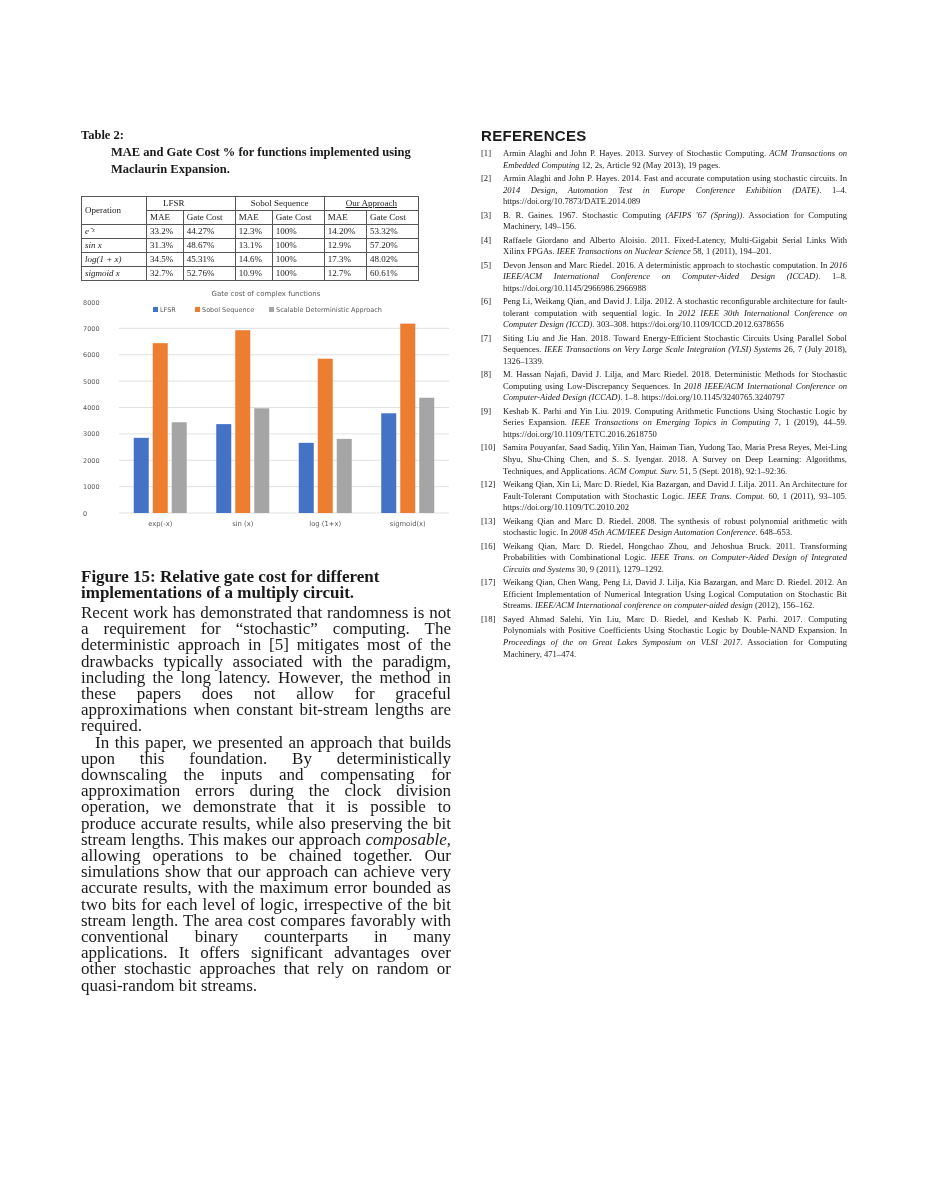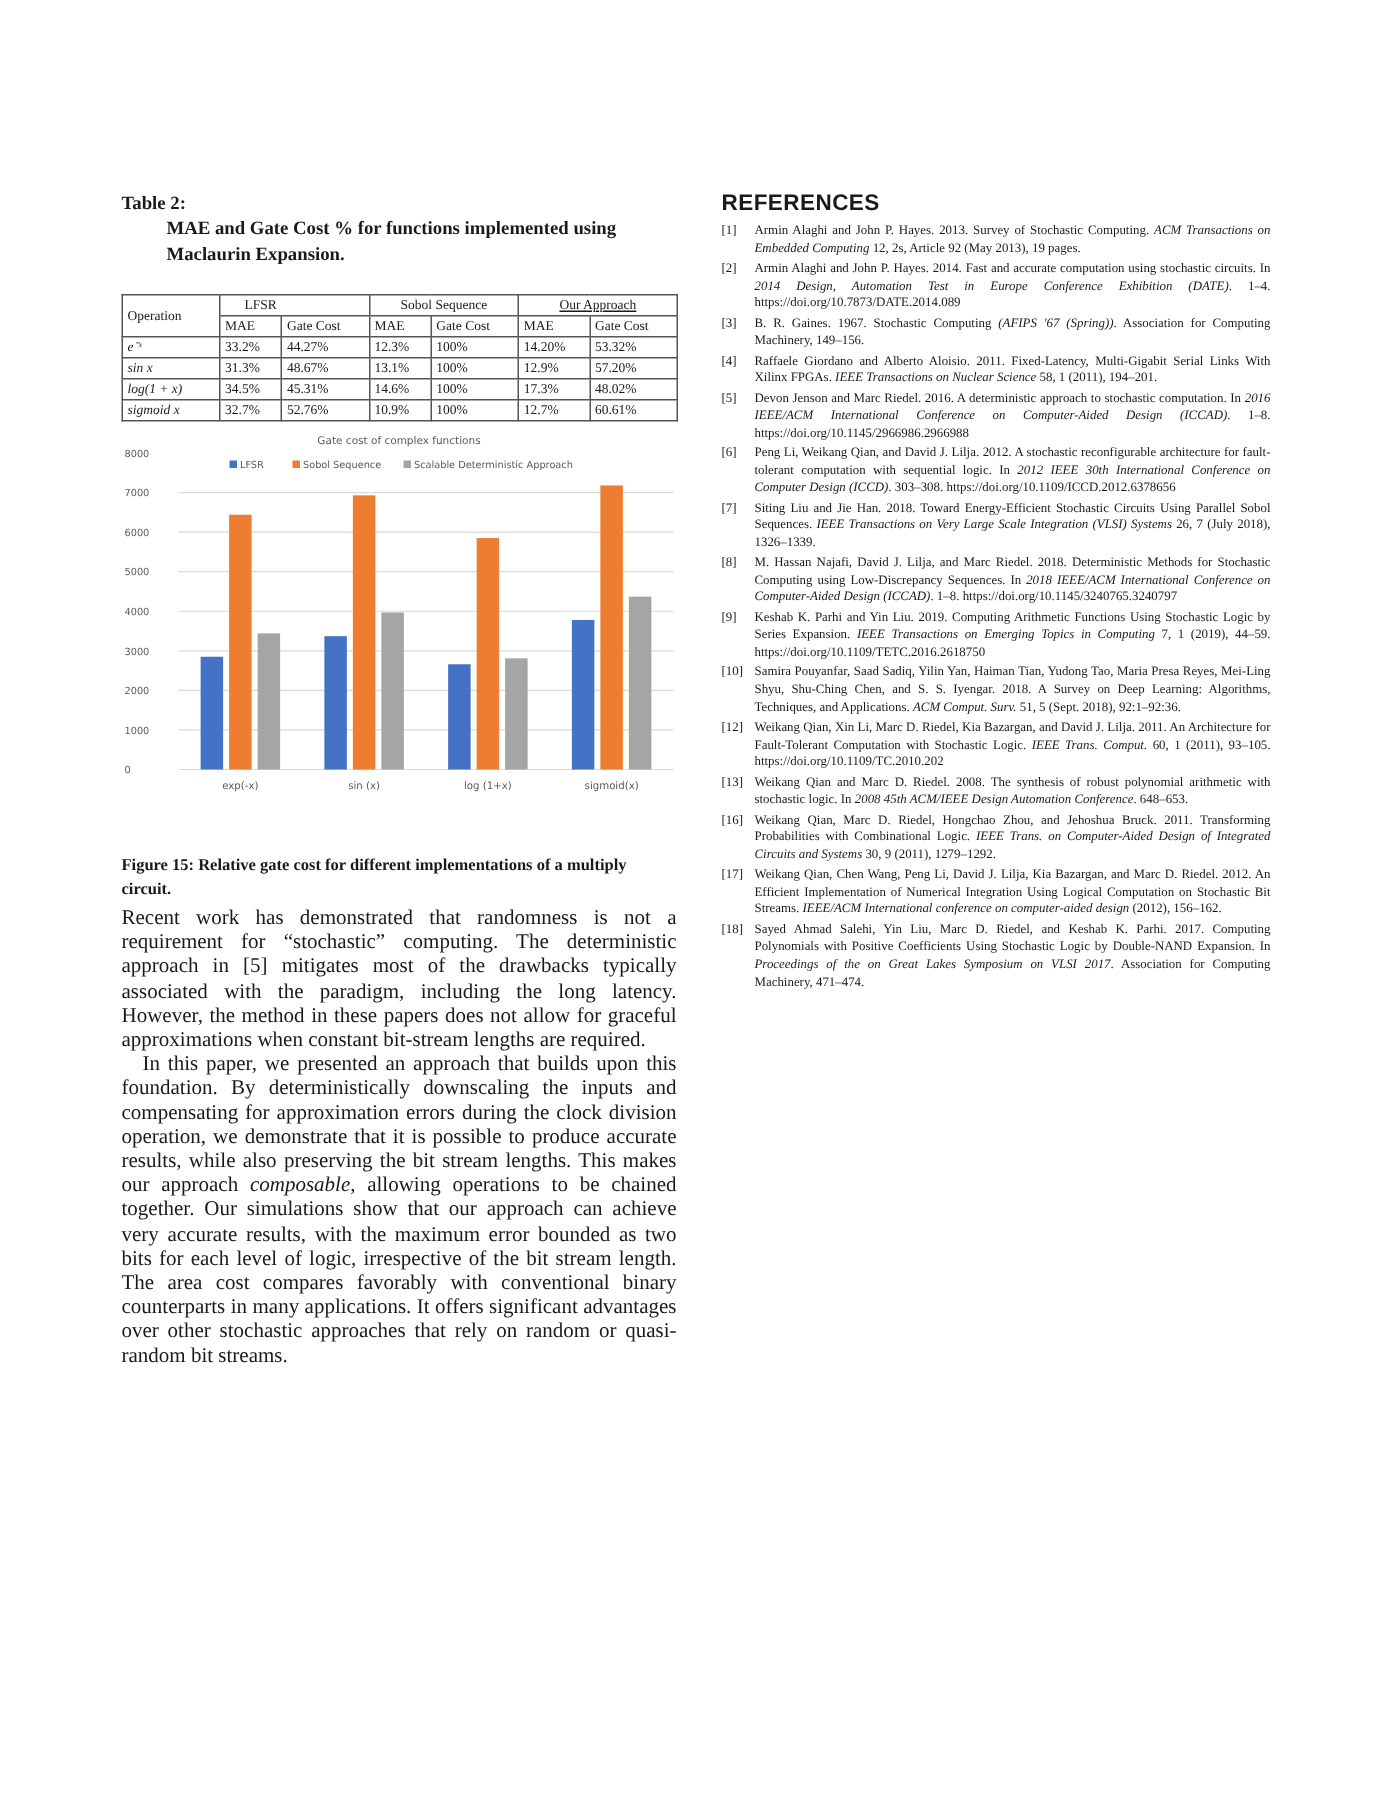--- a/index.html
+++ b/index.html
@@ -1,27 +1,27 @@
 <!DOCTYPE html>
 <html><head>
 <meta charset="utf-8">
 <style>
   html, body { margin: 0; padding: 0; background: #fff; }
   body { width: 926px; height: 1198px; position: relative; overflow: hidden; font-family: "DejaVu Serif", serif; color: #1a1a1a; }
   .col-left { position: absolute; left: 81px; top: 127px; width: 370px; }
   .col-right { position: absolute; left: 481px; top: 127px; width: 366px; }
   .table-caption { font-weight: bold; font-size: 12.5px; line-height: 17px; font-family: "Liberation Serif", serif; }
-  table.res { border-collapse: collapse; margin-top: 18px; width: 371px; font-size: 9px; font-family: "Liberation Serif", serif; }
+  table.res { border-collapse: collapse; margin-top: 18px; width: 338px; font-size: 9px; font-family: "Liberation Serif", serif; }
   table.res td { border: 1px solid #555; padding: 1px 3px; height: 11px; line-height: 11px; }
   table.res .op { font-style: italic; }
   .chart-wrap { margin-top: 4px; }
-  .fig-caption { font-weight: bold; font-size: 11px; line-height: 16px; margin-top: 10px; font-family: "Liberation Serif", serif; }
+  .fig-caption { font-weight: bold; font-size: 17px; line-height: 16px; margin-top: 10px; font-family: "Liberation Serif", serif; }
   .section-title { font-weight: bold; font-size: 15px; margin-top: 12px; font-family: "Liberation Serif", serif; letter-spacing: 0.3px; }
   .section-title .num { margin-right: 16px; }
-  p.body { margin: 4px 0 0 0; font-size: 14px; line-height: 16.2px; text-align: justify; font-family: "Liberation Serif", serif; }
+  p.body { margin: 4px 0 0 0; font-size: 17px; line-height: 16.2px; text-align: justify; font-family: "Liberation Serif", serif; }
   p.body.indent { text-indent: 14px; margin-top: 0; }
   .refs-title { font-weight: bold; font-size: 15px; font-family: Liberation Sans, sans-serif; letter-spacing: 0.3px; }
   ol.refs { list-style: none; padding: 0; margin: 4px 0 0 0; font-size: 8.6px; line-height: 11.6px; font-family: "Liberation Serif", serif; }
   ol.refs li { position: relative; padding-left: 22px; margin-bottom: 1.8px; text-align: justify; }
   ol.refs li .rnum { position: absolute; left: 0; top: 0; }
   ol.refs li .it { font-style: italic; }
 </style>
 </head>
 <body>
 

